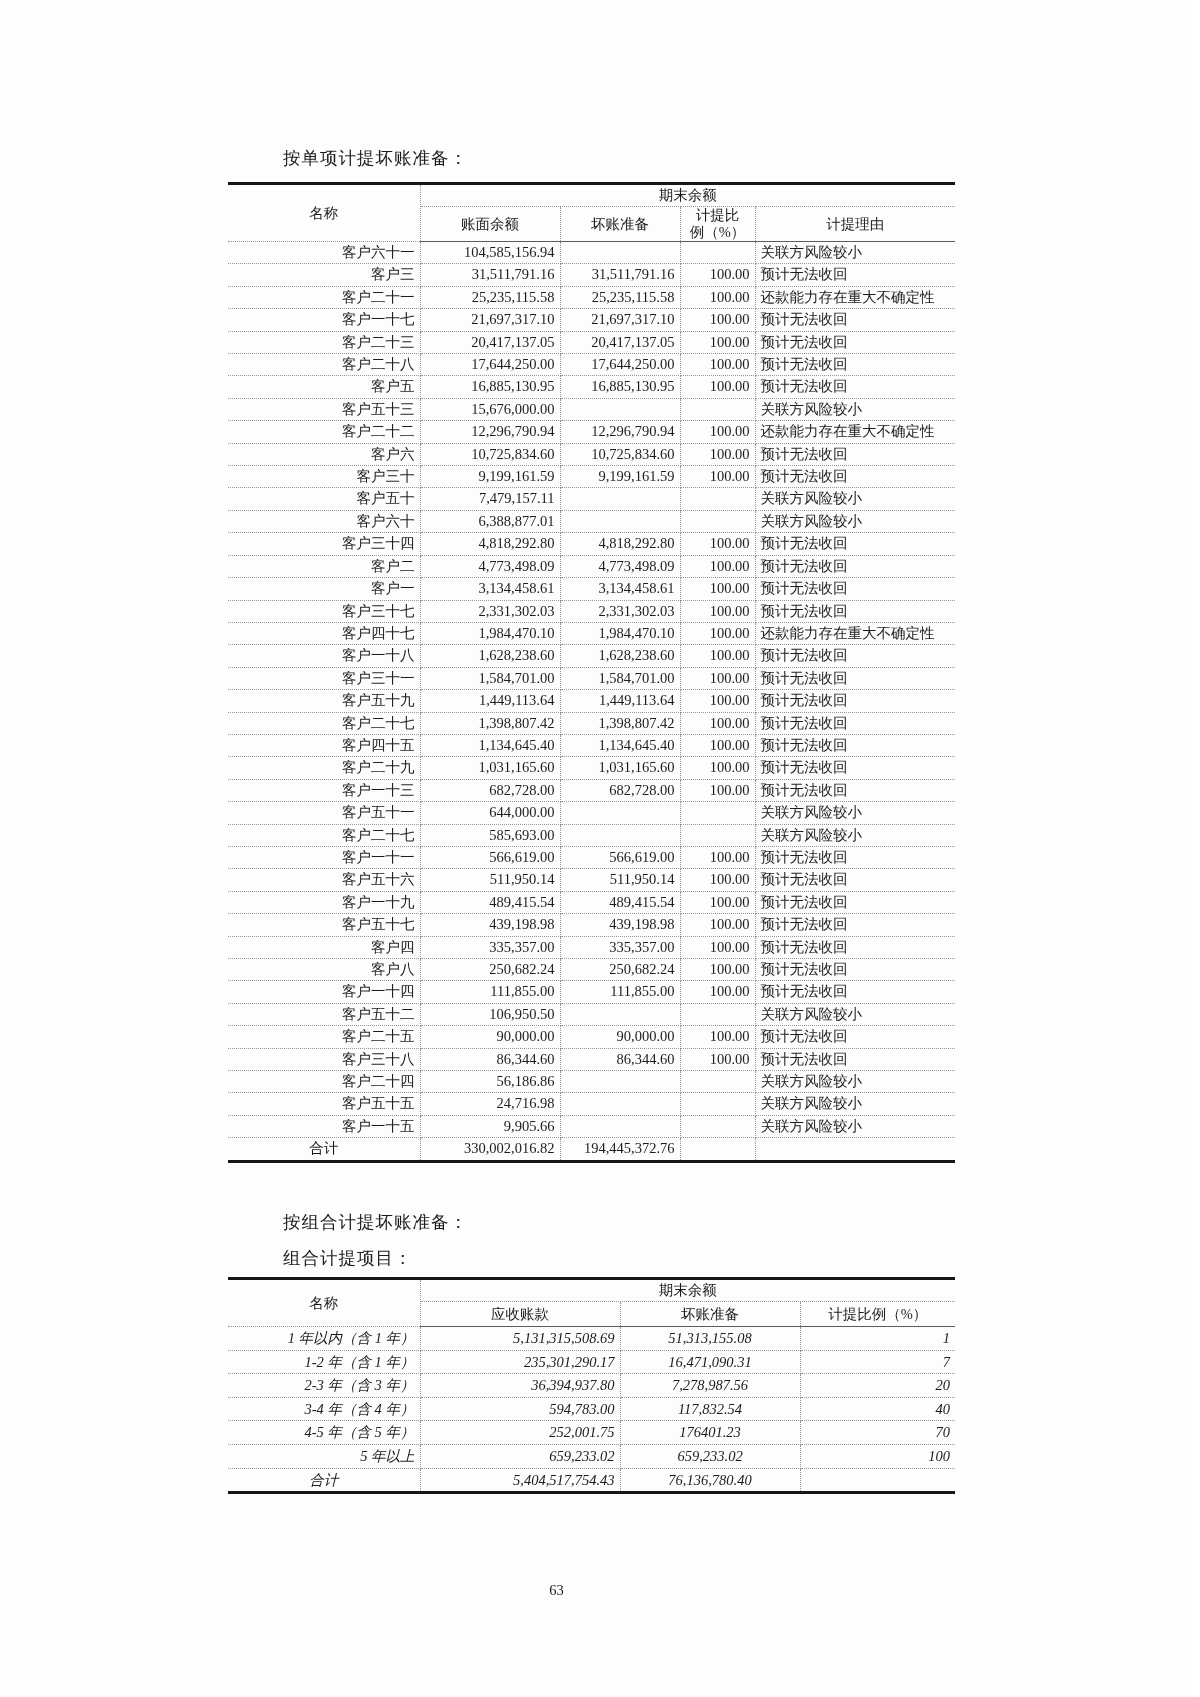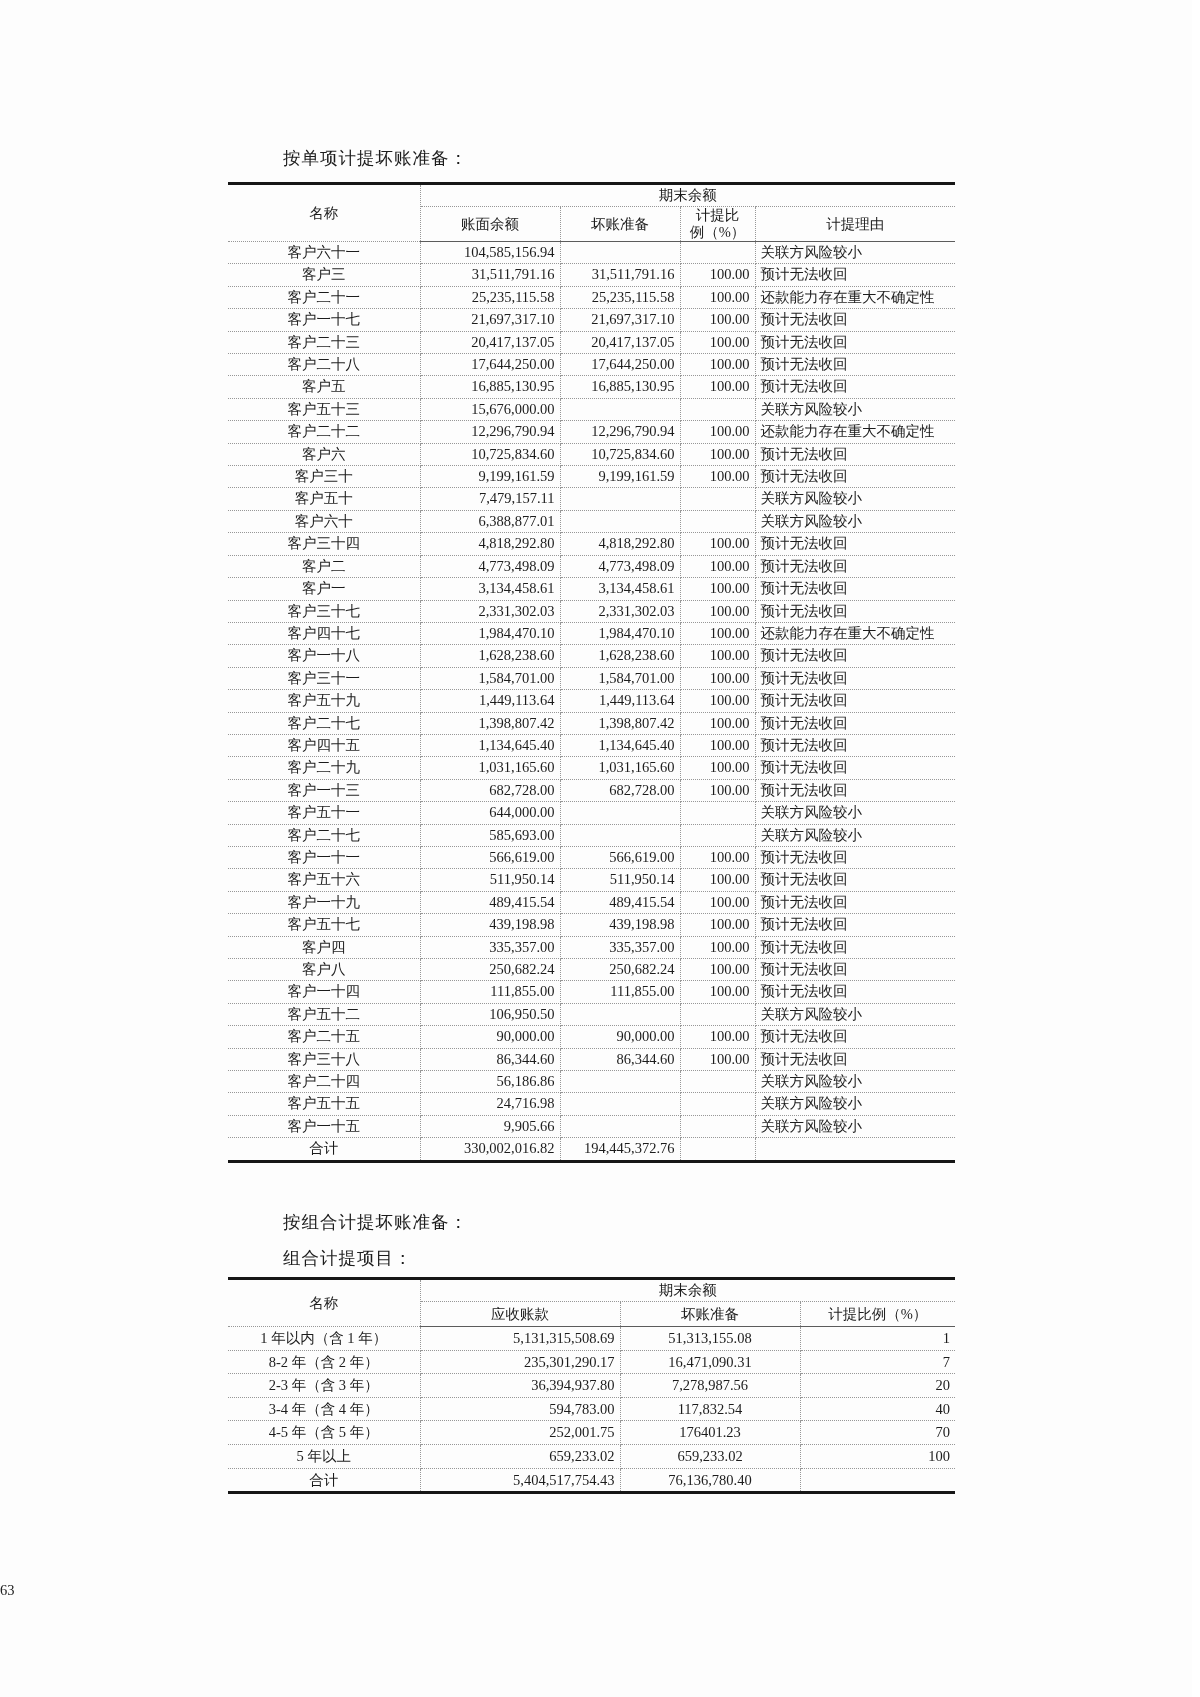--- a/index.html
+++ b/index.html
@@ -33,31 +33,31 @@
   .tbl thead tr:last-child th { border-bottom:1px solid #5c5c5c; }
   .th-name-span { border-bottom:1px solid #5c5c5c; }
   .th-ending { border-bottom:1px solid #5c5c5c; }
 
   .tbl1 thead tr.hr1 th { height:21px; line-height:21px; }
   .tbl1 thead tr.hr2 th { height:34px; line-height:17px; }
   .tbl1 tbody td, .tbl1 tfoot td { height:21.4px; line-height:21.4px; }
 
   .tbl2 thead tr.hr1 th { height:21px; line-height:21px; }
   .tbl2 thead tr.hr2 th { height:24px; line-height:24px; }
-  .tbl2 tbody td, .tbl2 tfoot td { height:22.6px; line-height:22.6px; }
-
-  .c-name   { text-align:center;  padding-left:8px; }
+  .tbl2 tbody td, .tbl2 tfoot td { height:22.6px; line-height:22.6px;font-style:italic; }
+
+  .c-name   { text-align:right;  padding-left:8px; }
   .c-num    { text-align:right; padding-right:14px; }
   .c-reason { text-align:left;  padding-left:9px; }
   .c-rnum   { text-align:right; padding-right:58px; }
   .c-pnum   { text-align:center; padding-right:44px; }
   .c-pct    { text-align:right; padding-right:20px; }
   .c-total  { text-align:center; }
 
-  .page-number { position:absolute; top:1582px; left:0; width:1113px; text-align:left; font-size:14.5px; }
+  .page-number { position:absolute; top:1582px; left:0; width:1113px; text-align:center; font-size:14.5px; }
 </style>
 </head>
 <body>
 
 <div class="page">
 
   <div class="section-title t1">按单项计提坏账准备：</div>
 
   <table class="tbl tbl1">
     <colgroup>
@@ -394,21 +394,21 @@
       </tr>
     </thead>
     <tbody>
         <tr>
           <td class="c-name">1 年以内（含 1 年）</td>
           <td class="c-rnum">5,131,315,508.69</td>
           <td class="c-pnum">51,313,155.08</td>
           <td class="c-pct">1</td>
         </tr>
         <tr>
-          <td class="c-name">8-2 年（含 2 年）</td>
+          <td class="c-name">1-2 年（含 1 年）</td>
           <td class="c-rnum">235,301,290.17</td>
           <td class="c-pnum">16,471,090.31</td>
           <td class="c-pct">7</td>
         </tr>
         <tr>
           <td class="c-name">2-3 年（含 3 年）</td>
           <td class="c-rnum">36,394,937.80</td>
           <td class="c-pnum">7,278,987.56</td>
           <td class="c-pct">20</td>
         </tr>

